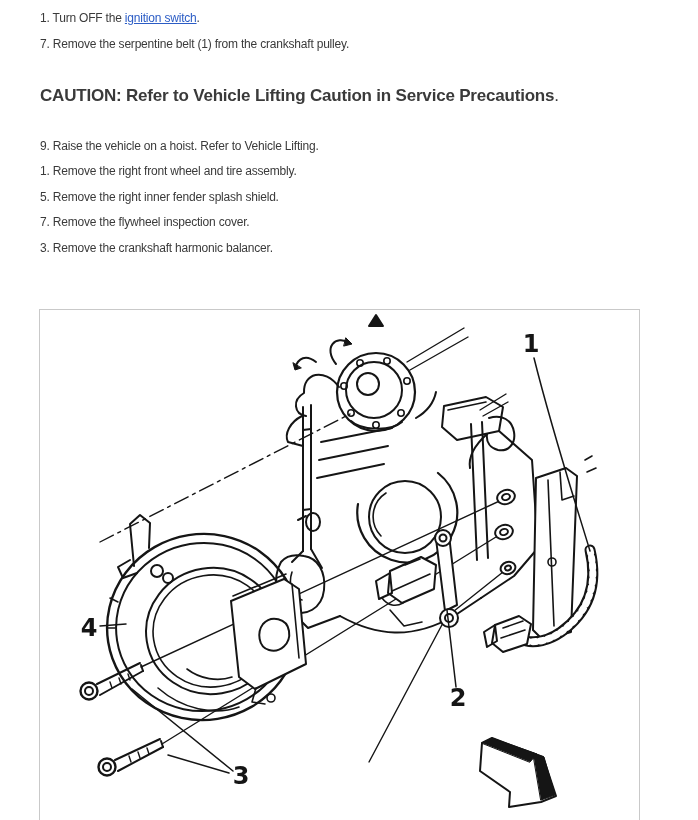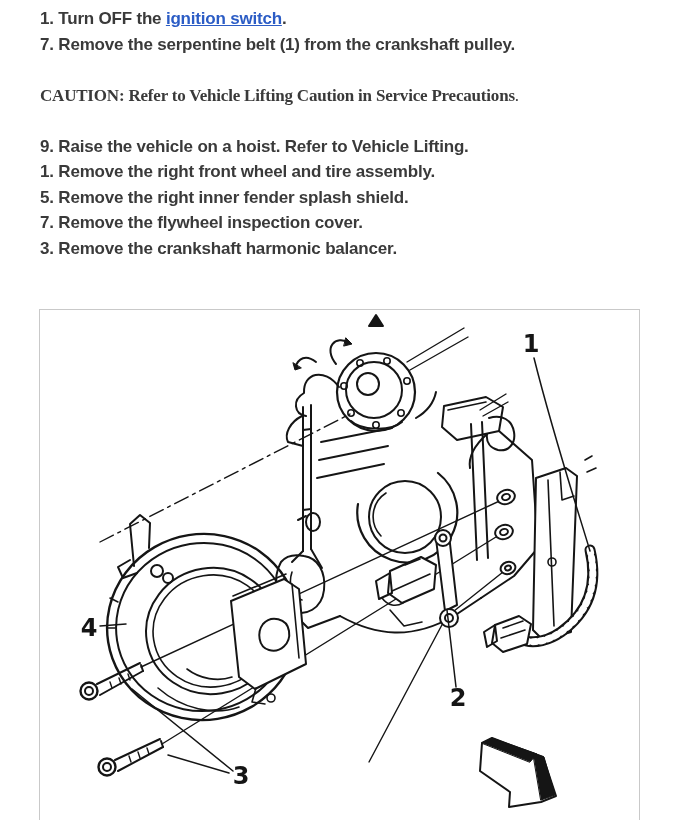--- a/index.html
+++ b/index.html
@@ -5,35 +5,33 @@
   html, body {
     margin: 0; padding: 0;
     width: 698px; height: 820px;
     overflow: hidden;
     background: #ffffff;
     font-family: "Liberation Sans", sans-serif;
     color: #3a3a3a;
   }
   .content { padding: 6px 20px 0 40px; }
   .step-line {
-    font-size: 17px;
+    font-size: 12px;
     line-height: 25.5px;
     letter-spacing: -0.2px;
     white-space: nowrap;
-    font-weight: bold;
   }
   .caution-line {
     margin-top: 26px;
     margin-bottom: 25px;
     font-size: 17px;
     line-height: 25.5px;
     letter-spacing: -0.2px;
     font-weight: bold;
     white-space: nowrap;
-    font-family: Liberation Serif, serif;
   }
   .caution-line .suffix { font-weight: normal; }
   a.doc-link {
     color: #2b5cc5;
     text-decoration: underline;
     cursor: pointer;
   }
   .figure-box {
     margin-left: 39px;
     margin-top: 48px;

